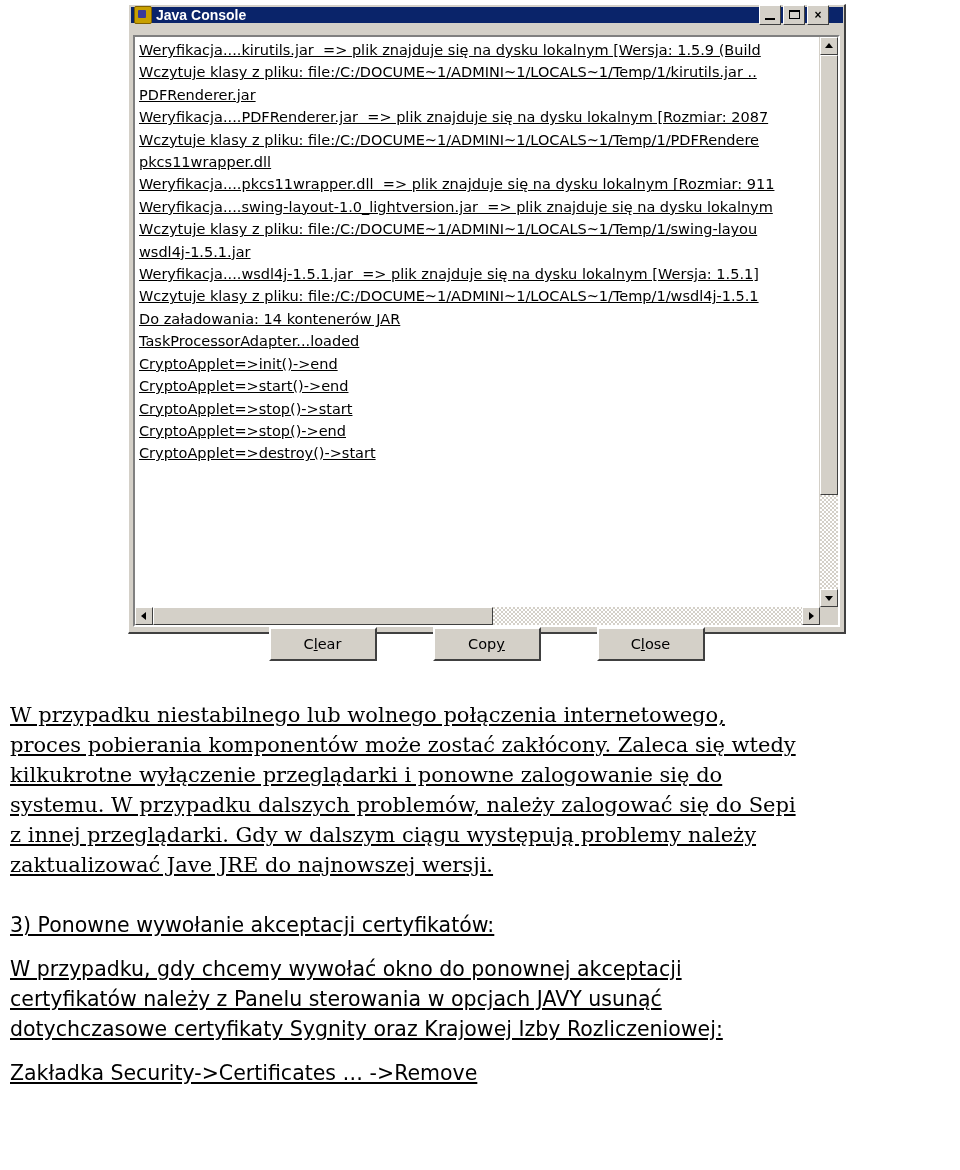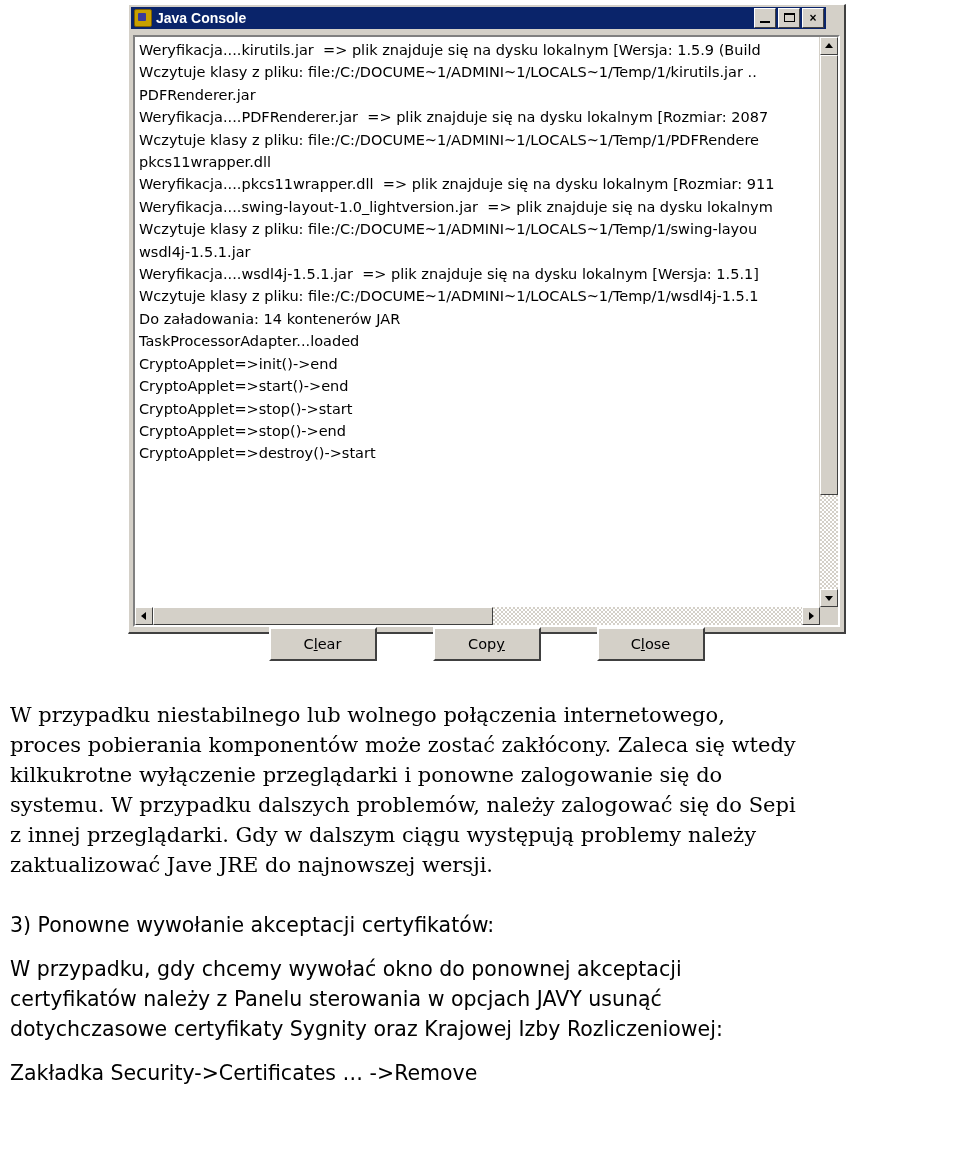--- a/index.html
+++ b/index.html
@@ -24,26 +24,26 @@
     width: 718px;
     height: 630px;
     background: #d4d0c8;
     border-top: 1px solid #ffffff;
     border-left: 1px solid #ffffff;
     border-right: 2px solid #404040;
     border-bottom: 2px solid #404040;
     box-sizing: border-box;
   }
   .titlebar {
-    height: 22px;
-    margin: 2px 18px 0 2px;
+    height: 16px;
+    margin: 2px 1px 0 2px;
     background: #0a246a;
     display: flex;
     align-items: center;
-    padding: 0 2px 0 3px;
+    padding: 0 14px 0 3px;
     box-sizing: border-box;
   }
   .title-icon {
     width: 16px;
     height: 16px;
     margin-right: 4px;
     background: #c8a000;
     border: 1px solid #806000;
     position: relative;
     flex: 0 0 auto;
@@ -121,20 +121,21 @@
     flex: 0 0 auto;
     height: 592px;
     display: flex;
     flex-direction: column;
     border-top: 2px solid #808080;
     border-left: 2px solid #808080;
     border-right: 2px solid #ffffff;
     border-bottom: 2px solid #ffffff;
     background: #ffffff;
     box-sizing: border-box;
+    text-decoration: underline;
   }
   .text-row {
     flex: 1 1 auto;
     display: flex;
     min-height: 0;
   }
   .log-text {
     flex: 1 1 auto;
     overflow: hidden;
     background: #ffffff;
@@ -244,20 +245,21 @@
   .btn .u { text-decoration: underline; }
 
   
   #doc-text {
     position: absolute;
     left: 0;
     top: 700px;
     width: 804px;
     padding: 0 8px 0 10px;
     box-sizing: border-box;
+    text-decoration: underline;
   }
   .para {
     font-family: "DejaVu Serif", serif;
     font-size: 21px;
     line-height: 30px;
     margin: 0 0 0 0;
     text-align: left;
   }
   .para.sans {
     font-family: "DejaVu Sans", sans-serif;

